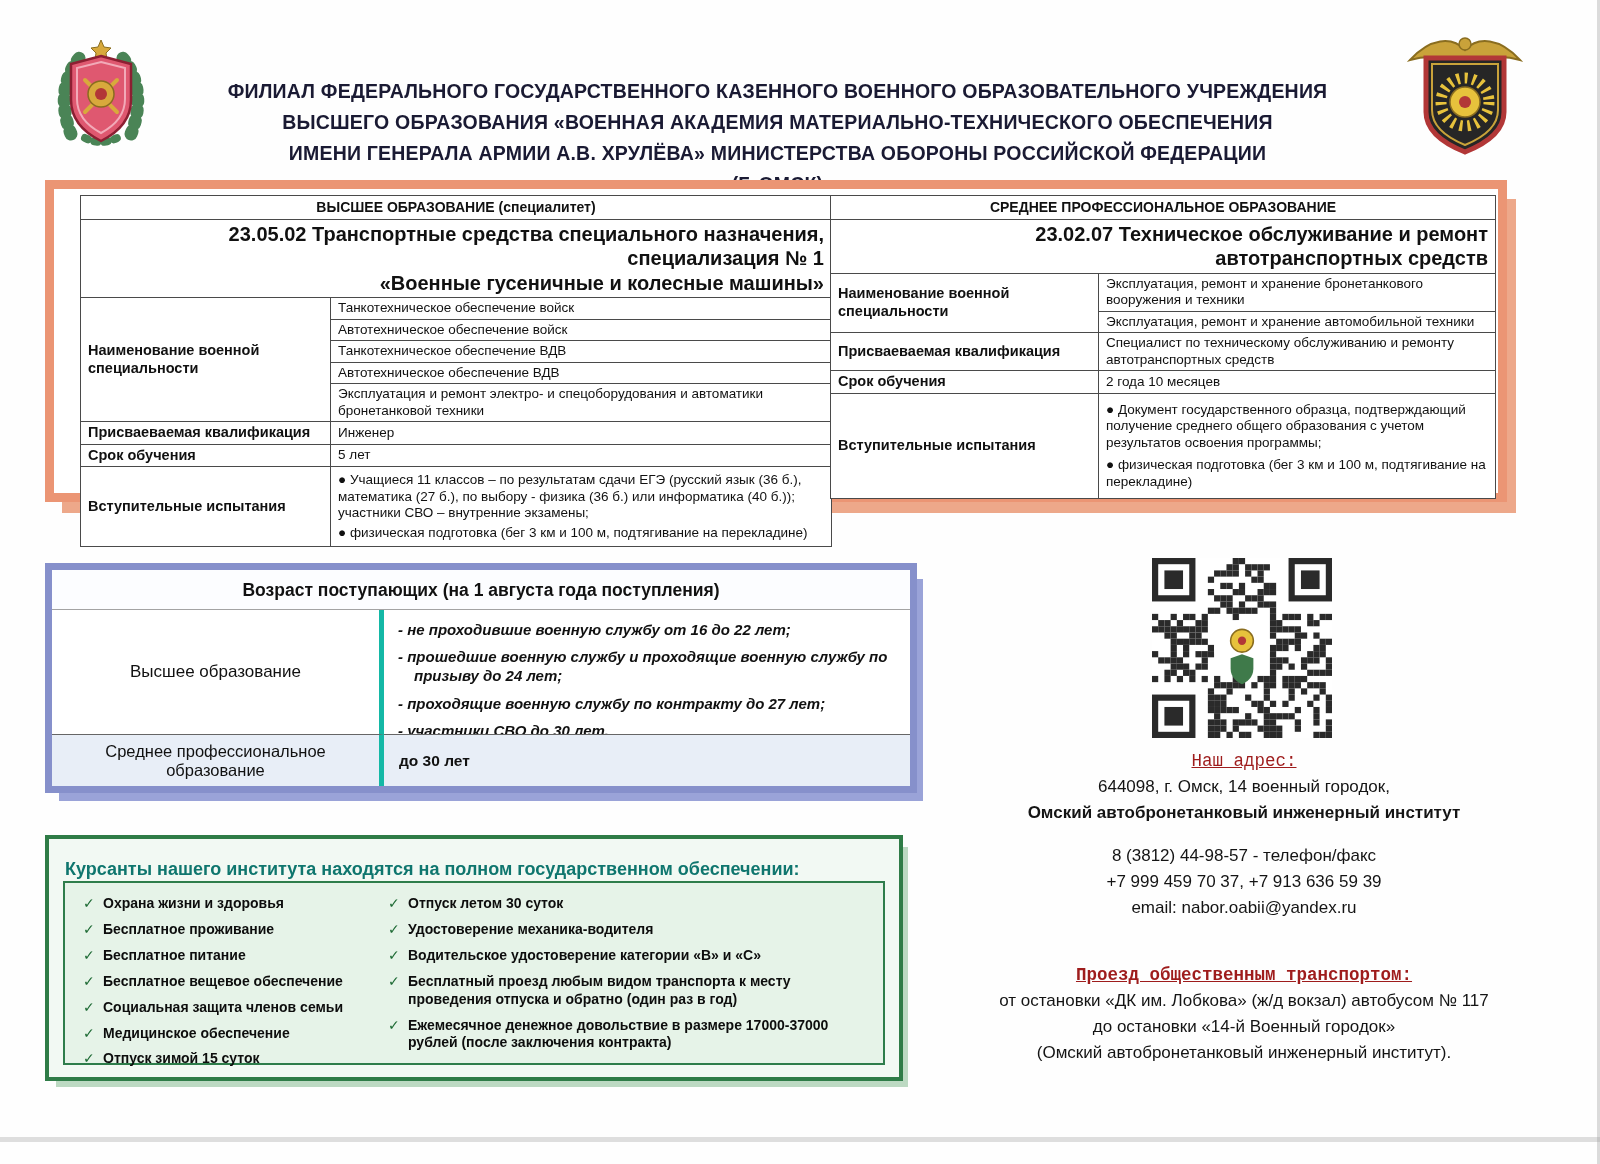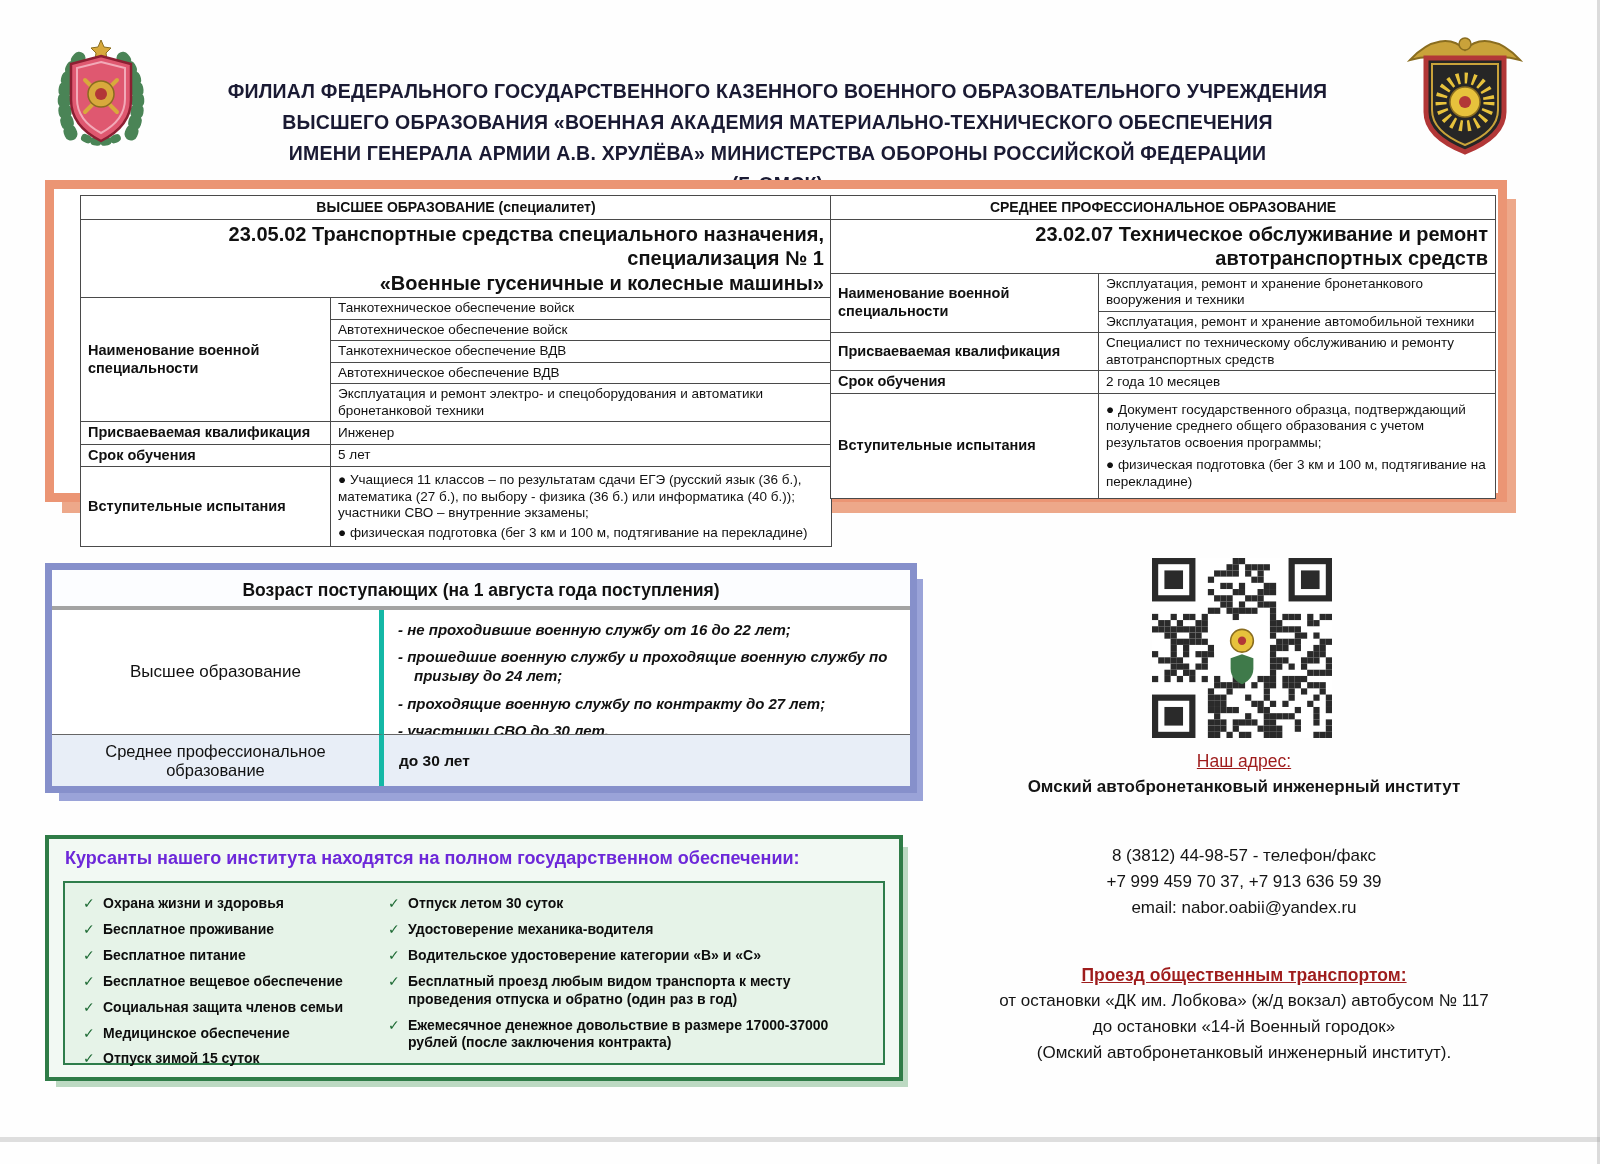--- a/index.html
+++ b/index.html
@@ -49,53 +49,53 @@
   .t-right .exam-cell div{margin:6px 0;}
 
   
   .age-box{
     position:absolute;left:45px;top:563px;width:872px;height:230px;
     background:#fff;border:7px solid var(--frame-blue);
     box-shadow:10px 12px 0 -4px #9aa3d8;
   }
   .age-title{
     height:40px;line-height:40px;text-align:center;font-weight:bold;
-    font-size:17.5px;border-bottom:4px solid #a3a3a3;background:#fcfdff;
+    font-size:17.5px;border-bottom:1px solid #a3a3a3;background:#fcfdff;
   }
   .age-grid{display:grid;grid-template-columns:332px 1fr;height:176px;}
   .age-cell{border-right:5px solid #14b8a6;display:flex;align-items:center;justify-content:center;text-align:center;}
   .age-label{font-size:17px;}
   .age-items{padding:10px 14px 18px 14px;font-style:italic;}
   .age-items div{
     font-size:15px;font-weight:bold;line-height:1.28;margin-bottom:8px;
     padding-left:16px;text-indent:-16px;
   }
   .age-row2-l,.age-row2-r{border-top:1px solid #666;background:#e8eef7;}
   .age-row2-l{font-size:16.5px;}
   .age-row2-l span{display:inline-block;max-width:250px;}
   .age-row2-r{display:flex;align-items:center;padding-left:15px;font-size:15.5px;font-weight:bold;}
 
   
   .qr{position:absolute;left:1152px;top:558px;}
   .contact{position:absolute;left:958px;width:572px;text-align:center;font-size:17px;line-height:26px;color:#141414;}
   .contact-address{top:748px;}
   .contact-admissions{top:843px;}
   .contact-transport{top:962px;}
-  .red-heading{color:var(--heading-red);text-decoration:underline;font-size:17.5px;}
+  .red-heading{color:var(--heading-red);text-decoration:underline;font-size:17.5px;font-family:Liberation Mono, monospace;}
   .red-heading.bold{font-weight:bold;}
   .bold{font-weight:bold;}
 
   
   .benefits-box{
     position:absolute;left:45px;top:835px;width:858px;height:246px;
     background:#f2f9f3;border:4px solid var(--frame-green);
     box-shadow:8px 9px 0 -3px #bcd9c2;
   }
   .benefits-title{
-    padding:9px 14px 4px 16px;font-weight:bold;font-size:18px;color:#6d28d9;
+    padding:20px 14px 4px 16px;font-weight:bold;font-size:18px;color:#0f766e;
   }
   .benefits-inner{
     position:absolute;left:14px;right:14px;top:42px;bottom:12px;
     border:2px solid #2e7d4b;background:#e6f3e8;
     display:grid;grid-template-columns:305px 1fr;
     padding:12px 10px 6px 18px;
   }
   .benefits-inner ul{list-style:none;}
   .benefits-inner li{
     position:relative;font-size:14px;font-weight:bold;line-height:1.28;
@@ -527,20 +527,21 @@
       <rect x="12" y="144" width="18" height="18"></rect>
     </g>
     <circle cx="87" cy="87" r="27" fill="#ffffff"></circle>
     <circle cx="87" cy="80" r="11" fill="#e7c23c" stroke="#8a6d1f" stroke-width="1.5"></circle>
     <circle cx="87" cy="80" r="4" fill="#b23737"></circle>
     <path d="M87 93 l11 4 v10 c0 9-7 13-11 15 c-4-2-11-6-11-15 v-10 z" fill="#3f7a4a"></path>
   </svg>
 
   <div class="contact contact-address">
     <div class="red-heading">Наш адрес:</div>
+    <div>644098, г. Омск, 14 военный городок,</div>
     <div class="bold">Омский автобронетанковый инженерный институт</div>
   </div>
 
   <div class="contact contact-admissions">
     <div>8 (3812) 44-98-57 - телефон/факс</div>
     <div>+7 999 459 70 37, +7 913 636 59 39</div>
     <div>email: nabor.oabii@yandex.ru</div>
   </div>
 
   <div class="contact contact-transport">

